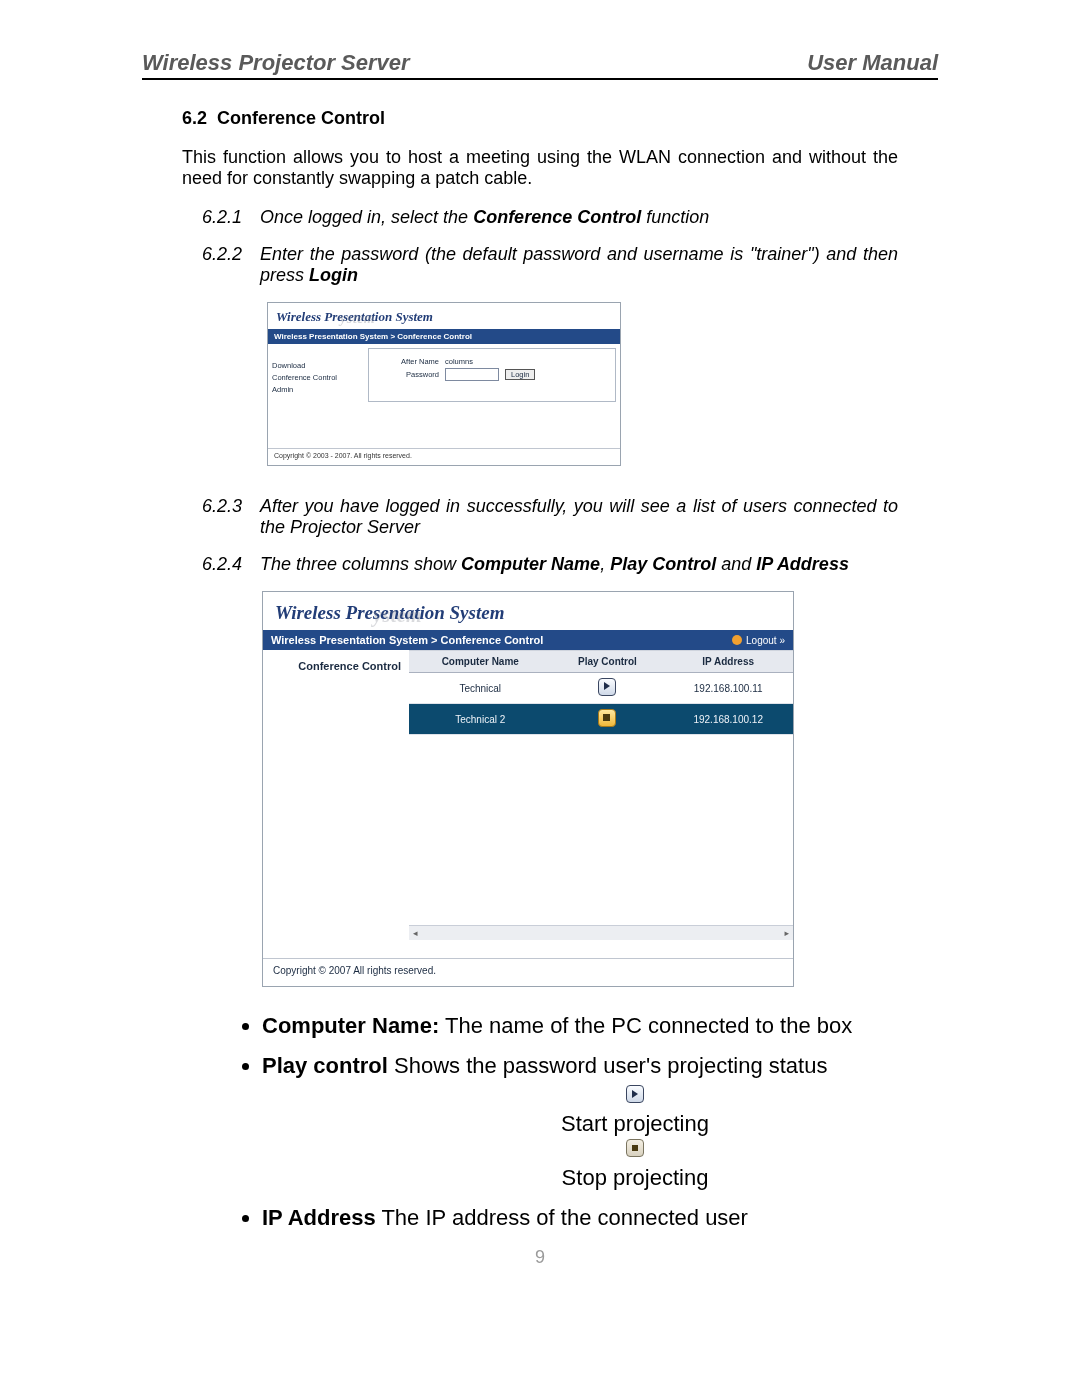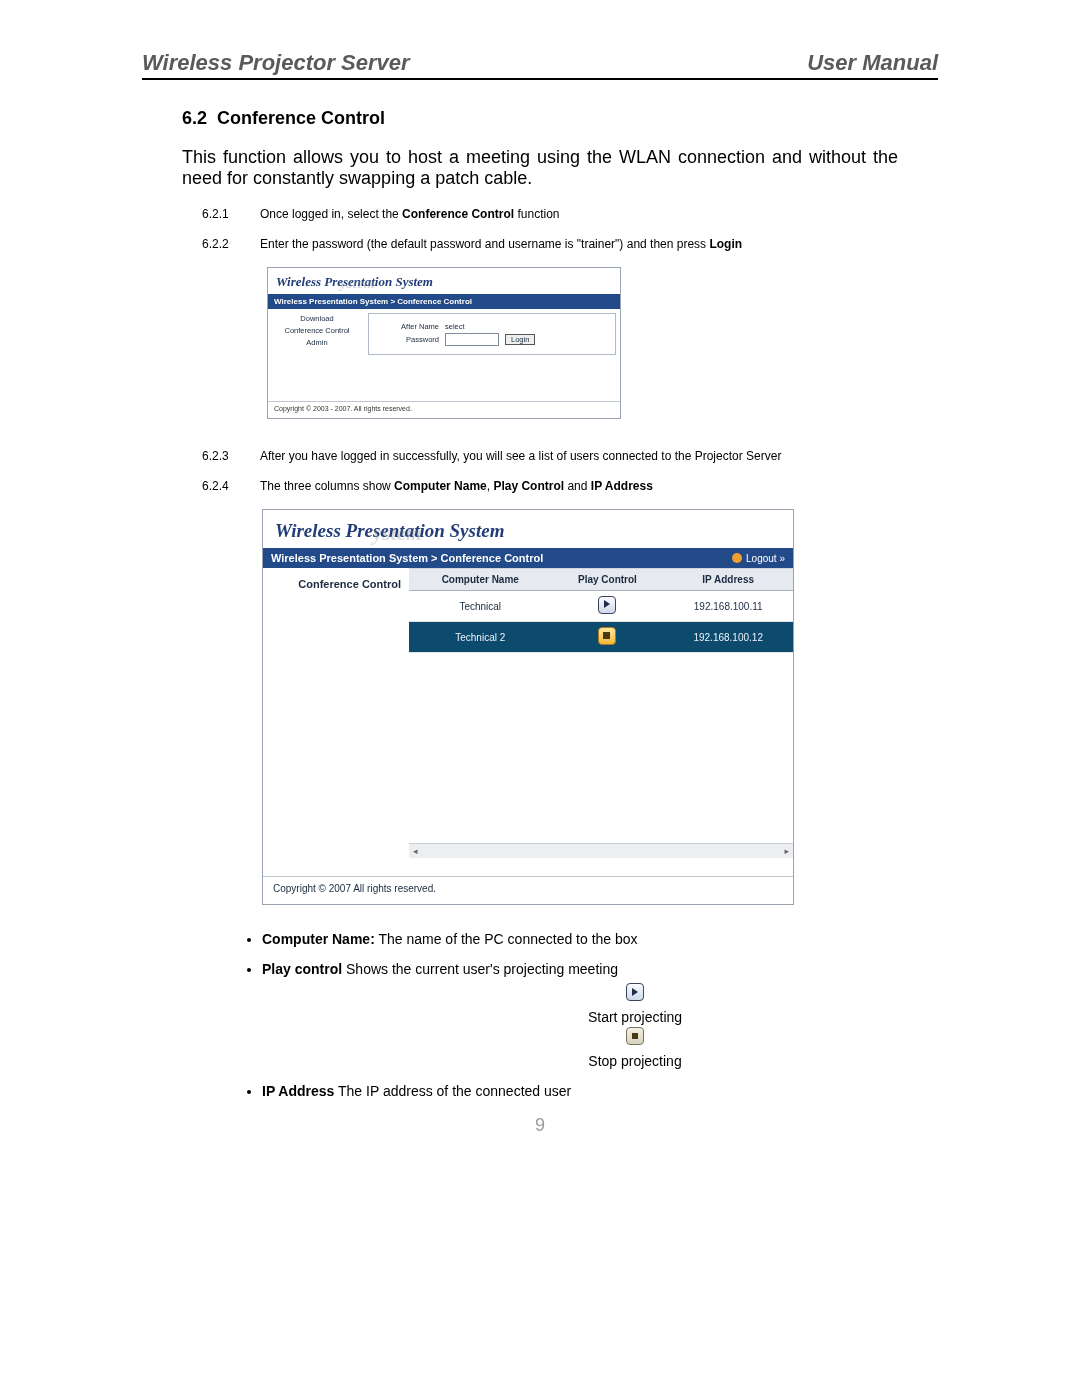--- a/index.html
+++ b/index.html
@@ -31,23 +31,24 @@
     font-size: 18px;
     margin: 0 0 18px 40px;
   }
   .body-txt {
     font-size: 18px;
     margin: 0 40px 18px 40px;
     text-align: justify;
   }
   .step {
     display: flex;
-    font-size: 12px;
+    font-size: 18px;
     margin: 0 40px 16px 60px;
     text-align: justify;
+    font-style: italic;
   }
   .step-num { flex: 0 0 58px; }
   .step-body { flex: 1; }
   .bold { font-weight: bold; }
 
   
   .login-shot {
     width: 352px;
     margin: 10px 0 30px 125px;
     border: 1px solid #9aa4b0;
@@ -73,22 +74,22 @@
   .blue-bar {
     background: #234a88;
     color: #fff;
     font-size: 8px;
     padding: 3px 6px;
     font-weight: bold;
   }
   .login-body { display: flex; }
   .login-nav {
     width: 98px;
-    text-align: center;
-    padding: 4px 4px;
+    text-align: left;
+    padding: 16px 4px;
     box-sizing: border-box;
     font-size: 7.5px;
     line-height: 12px;
   }
   .login-panel {
     flex: 1;
     border: 1px solid #b0b9c6;
     margin: 4px 4px 10px 2px;
     padding: 6px 8px;
     box-sizing: border-box;
@@ -195,21 +196,21 @@
     display: flex; align-items: center; justify-content: space-between;
     font-size: 9px; color: #666; padding: 0 4px;
   }
   .conf-footer {
     border-top: 1px solid #c0c6d0;
     padding: 6px 10px 10px 10px;
     font-size: 10px;
   }
 
   
-  .bullets { margin: 8px 40px 0 80px; font-size: 14px; }
+  .bullets { margin: 8px 40px 0 80px; font-size: 22px; }
   .bullets li { margin-bottom: 14px; }
   .sub { list-style: none; padding-left: 110px; margin: 6px 0 0 0; }
   .sub li { display: flex; align-items: center; gap: 8px; margin-bottom: 2px; flex-direction: column; }
   .ico-play-sm, .ico-stop-sm {
     display: inline-block; width: 16px; height: 16px; border-radius: 4px;
     position: relative;
   }
   .ico-play-sm { background: linear-gradient(#fafcff,#cfd9e8); border: 1px solid #3a4660; }
   .ico-play-sm::after {
     content: ""; position: absolute; left: 5px; top: 3.5px;
@@ -263,21 +264,21 @@
     <div class="blue-bar">Wireless Presentation System &gt; Conference Control</div>
     <div class="login-body">
       <div class="login-nav">
         <div>Download</div>
         <div>Conference Control</div>
         <div>Admin</div>
       </div>
       <div class="login-panel">
         <div class="lrow">
           <span class="llbl">After Name</span>
-          <span>select</span>
+          <span>columns</span>
         </div>
         <div class="lrow">
           <span class="llbl">Password</span>
           <span class="linput"></span>
           <span class="lbtn">Login</span>
         </div>
       </div>
     </div>
     <div class="gap"></div>
     <div class="footer-sm">Copyright © 2003 - 2007. All rights reserved.</div>
@@ -342,21 +343,21 @@
     </div>
     <div style="height:18px"></div>
     <div class="conf-footer">Copyright © 2007 All rights reserved.</div>
   </div>
 
   <ul class="bullets">
     <li>
       <span class="bold">Computer Name:</span><span> The name of the PC connected to the box</span>
     </li>
     <li>
-      <span class="bold">Play control</span><span> Shows the current user's projecting meeting</span>
+      <span class="bold">Play control</span><span> Shows the password user's projecting status</span>
       <ul class="sub">
         <li>
             <span class="ico-play-sm"></span>
             <span>Start projecting</span>
           </li>
         <li>
             <span class="ico-stop-sm"></span>
             <span>Stop projecting</span>
           </li>
       </ul>

